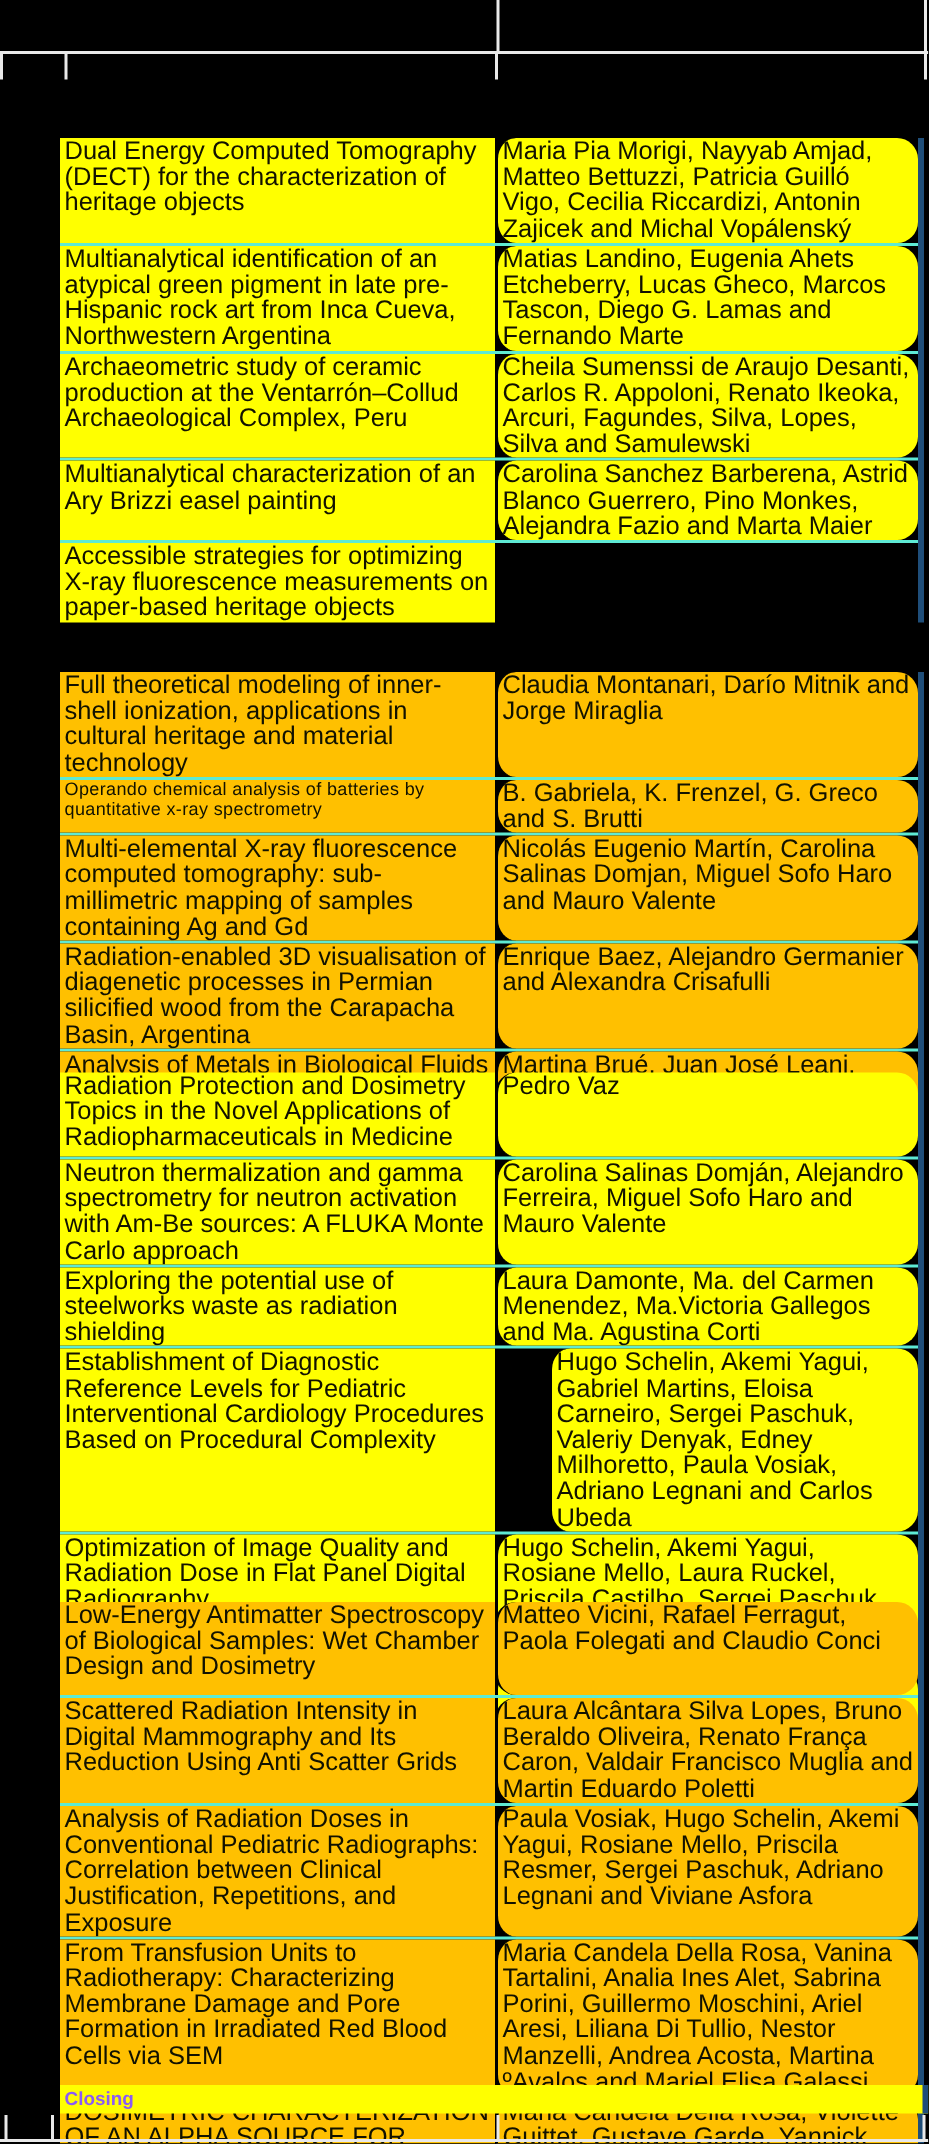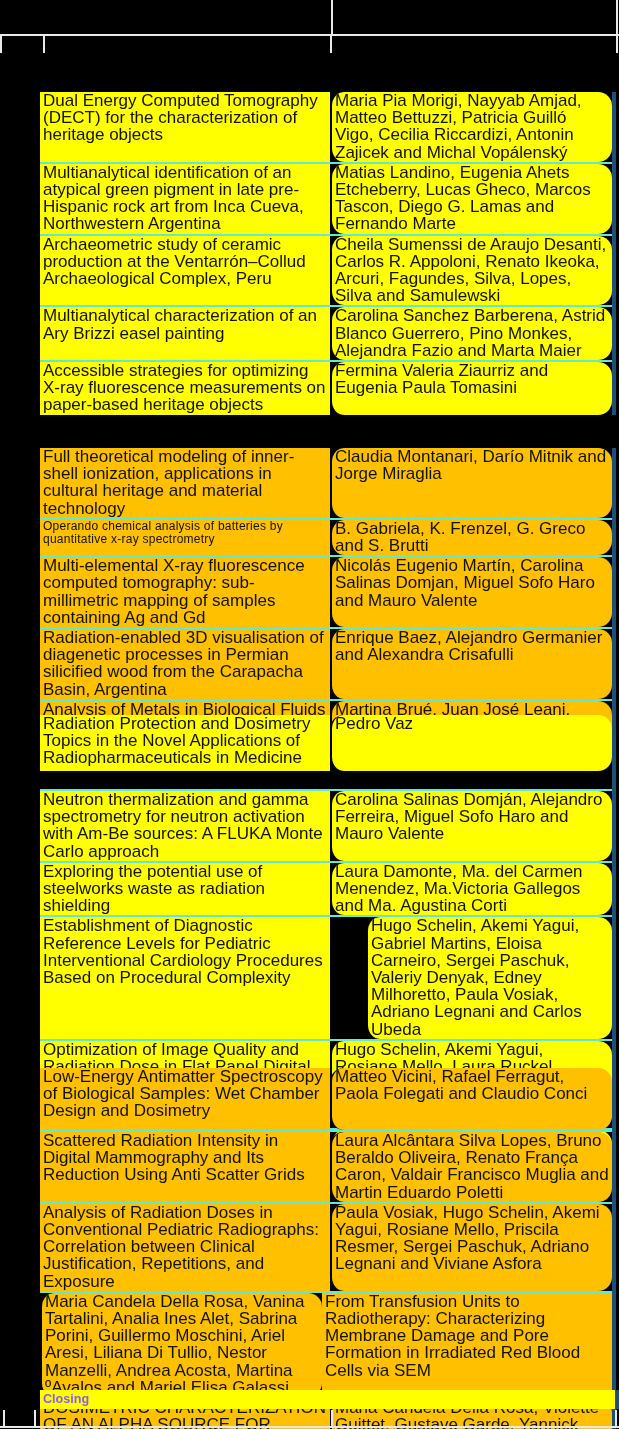--- a/index.html
+++ b/index.html
@@ -44,21 +44,20 @@
     <div class="row" style="min-height:57px;">
       <div class="cell title">Archaeometric study of ceramic production at the Ventarrón–Collud Archaeological Complex, Peru</div>
       <div class="cell authors">Cheila Sumenssi de Araujo Desanti, Carlos R. Appoloni, Renato Ikeoka, Arcuri, Fagundes, Silva, Lopes, Silva and Samulewski</div>
     </div>
     <div class="row" style="min-height:53px;">
       <div class="cell title">Multianalytical characterization of an Ary Brizzi easel painting</div>
       <div class="cell authors">Carolina Sanchez Barberena, Astrid Blanco Guerrero, Pino Monkes, Alejandra Fazio and Marta Maier</div>
     </div>
     <div class="row" style="min-height:53px;">
       <div class="cell title">Accessible strategies for optimizing X-ray fluorescence measurements on paper-based heritage objects</div>
-      <div class="cell authors">Fermina Valeria Ziaurriz and Eugenia Paula Tomasini</div>
     </div>
   </div>
 
   <div class="section orange" style="top:448px;">
     <div class="row" style="min-height:57px;">
       <div class="cell title">Full theoretical modeling of inner-shell ionization, applications in cultural heritage and material technology</div>
       <div class="cell authors">Claudia Montanari, Darío Mitnik and Jorge Miraglia</div>
     </div>
     <div class="row" style="min-height:30px;">
       <div class="cell title small">Operando chemical analysis of batteries by quantitative x-ray spectrometry</div>
@@ -76,21 +75,21 @@
       <div class="cell title">Analysis of Metals in Biological Fluids Deposited on Paper Filters by X-Ray Fluorescence</div>
       <div class="cell authors">Martina Brué, Juan José Leani, Héctor Jorge Sánchez and Roberto Daniel Perez</div>
     </div>
   </div>
 
   <div class="section yellow" style="top:715px;">
     <div class="row" style="min-height:56px;justify-content:center;">
       <div class="cell title">Radiation Protection and Dosimetry Topics in the Novel Applications of Radiopharmaceuticals in Medicine</div>
       <div class="cell authors">Pedro Vaz</div>
     </div>
-    <div class="row" style="min-height:53px;margin-top:18px;">
+    <div class="row" style="min-height:53px;">
       <div class="cell title">Neutron thermalization and gamma spectrometry for neutron activation with Am-Be sources: A FLUKA Monte Carlo approach</div>
       <div class="cell authors">Carolina Salinas Domján, Alejandro Ferreira, Miguel Sofo Haro and Mauro Valente</div>
     </div>
     <div class="row" style="min-height:40px;">
       <div class="cell title">Exploring the potential use of steelworks waste as radiation shielding</div>
       <div class="cell authors">Laura Damonte, Ma. del Carmen Menendez, Ma.Victoria Gallegos and Ma. Agustina Corti</div>
     </div>
     <div class="row" style="min-height:76px;gap:36px;">
       <div class="cell title">Establishment of Diagnostic Reference Levels for Pediatric Interventional Cardiology Procedures Based on Procedural Complexity</div>
       <div class="cell authors">Hugo Schelin, Akemi Yagui, Gabriel Martins, Eloisa Carneiro, Sergei Paschuk, Valeriy Denyak, Edney Milhoretto, Paula Vosiak, Adriano Legnani and Carlos Ubeda</div>
@@ -112,22 +111,22 @@
     </div>
     <div class="row" style="min-height:54px;">
       <div class="cell title">Scattered Radiation Intensity in Digital Mammography and Its Reduction Using Anti Scatter Grids</div>
       <div class="cell authors">Laura Alcântara Silva Lopes, Bruno Beraldo Oliveira, Renato França Caron, Valdair Francisco Muglia and Martin Eduardo Poletti</div>
     </div>
     <div class="row" style="min-height:54px;">
       <div class="cell title">Analysis of Radiation Doses in Conventional Pediatric Radiographs: Correlation between Clinical Justification, Repetitions, and Exposure</div>
       <div class="cell authors">Paula Vosiak, Hugo Schelin, Akemi Yagui, Rosiane Mello, Priscila Resmer, Sergei Paschuk, Adriano Legnani and Viviane Asfora</div>
     </div>
     <div class="row" style="min-height:79px;">
+      <div class="cell title">From Transfusion Units to Radiotherapy: Characterizing Membrane Damage and Pore Formation in Irradiated Red Blood Cells via SEM</div>
       <div class="cell authors">Maria Candela Della Rosa, Vanina Tartalini, Analia Ines Alet, Sabrina Porini, Guillermo Moschini, Ariel Aresi, Liliana Di Tullio, Nestor Manzelli, Andrea Acosta, Martina ºAvalos and Mariel Elisa Galassi</div>
-      <div class="cell title">From Transfusion Units to Radiotherapy: Characterizing Membrane Damage and Pore Formation in Irradiated Red Blood Cells via SEM</div>
     </div>
     <div class="row" style="min-height:55px;">
       <div class="cell title">DOSIMETRIC CHARACTERIZATION OF AN ALPHA SOURCE FOR CELLULAR IRRADIATIONS</div>
       <div class="cell authors">Maria Candela Della Rosa, Violette Guittet, Gustave Garde, Yannick Zoccarato, Mariel Elisa Galassi, Michael Beuve and Etienne Testa</div>
     </div>
   </div>
 
   <div id="closing-row">Closing</div>
 
   <div class="gline" style="left:3px;top:1410px;width:2px;height:17px;"></div>

